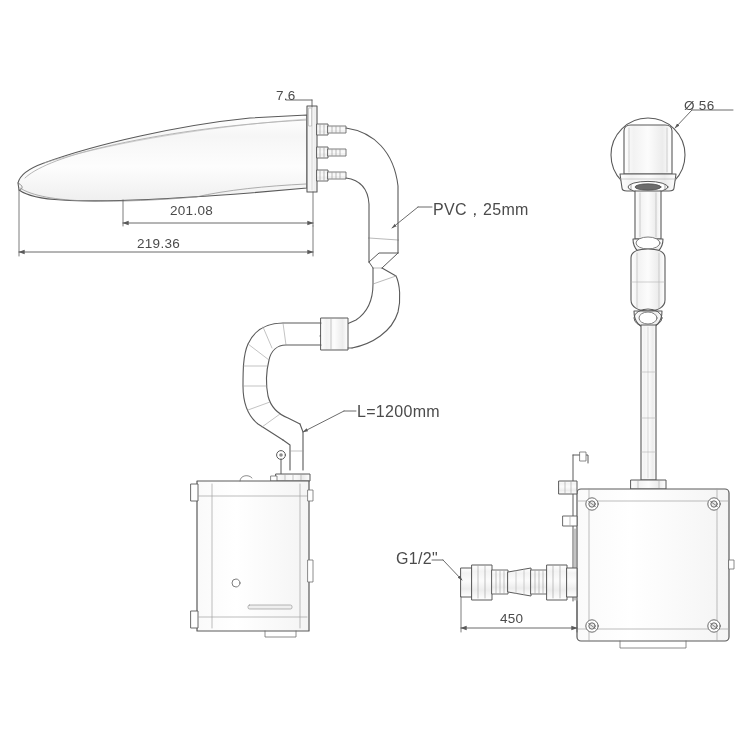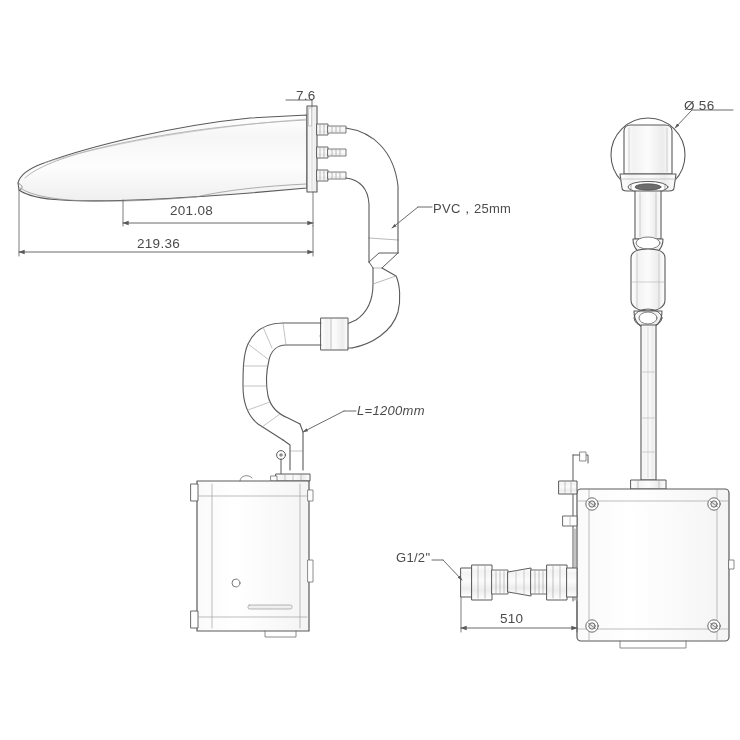--- a/index.html
+++ b/index.html
@@ -26,21 +26,21 @@
     height: 740px;
   }
   .lbl {
     position: absolute;
     color: #4b4b4b;
     font-family: "Liberation Sans", sans-serif;
     white-space: nowrap;
     letter-spacing: 0.3px;
   }
   .lbl-dim { font-size: 13.5px; }
-  .lbl-note { font-size: 13px; }
+  .lbl-note { font-size: 16px; }
 </style>
 </head>
 <body>
 
 <div id="stage">
 
   <svg id="drawing" viewBox="0 0 740 740" xmlns="http://www.w3.org/2000/svg">
 
     <defs>
       <marker id="arr" viewBox="0 0 10 10" refX="9" refY="5" markerWidth="7" markerHeight="7" orient="auto-start-reverse">
@@ -355,29 +355,29 @@
         <line x1="443" y1="560" x2="432" y2="560" stroke-width="0.9"></line>
 
         <line x1="461" y1="597" x2="461" y2="632" stroke-width="0.8"></line>
         <line x1="577" y1="601" x2="577" y2="632" stroke-width="0.8"></line>
         <line x1="461" y1="628" x2="577" y2="628" stroke-width="0.9" marker-start="url(#arr)" marker-end="url(#arr)"></line>
       </g>
 
     </g>
   </svg>
 
-  <div class="lbl lbl-dim" style="left:296px; top:88px;">7.6</div>
+  <div class="lbl lbl-dim" style="left:276px; top:88px;">7.6</div>
 
   <div class="lbl lbl-dim" style="left:170px; top:203px;">201.08</div>
 
   <div class="lbl lbl-dim" style="left:137px; top:236px;">219.36</div>
 
   <div class="lbl lbl-note" style="left:433px; top:200px;">PVC，25mm</div>
 
-  <div class="lbl lbl-note" style="left:357px; top:403px;font-style:italic;">L=1200mm</div>
+  <div class="lbl lbl-note" style="left:357px; top:403px;">L=1200mm</div>
 
   <div class="lbl lbl-dim" style="left:684px; top:98px;">Ø 56</div>
 
   <div class="lbl lbl-note" style="left:396px; top:550px;">G1/2"</div>
 
-  <div class="lbl lbl-dim" style="left:500px; top:611px;">510</div>
+  <div class="lbl lbl-dim" style="left:500px; top:611px;">450</div>
 
 </div>
 
 </body></html>

